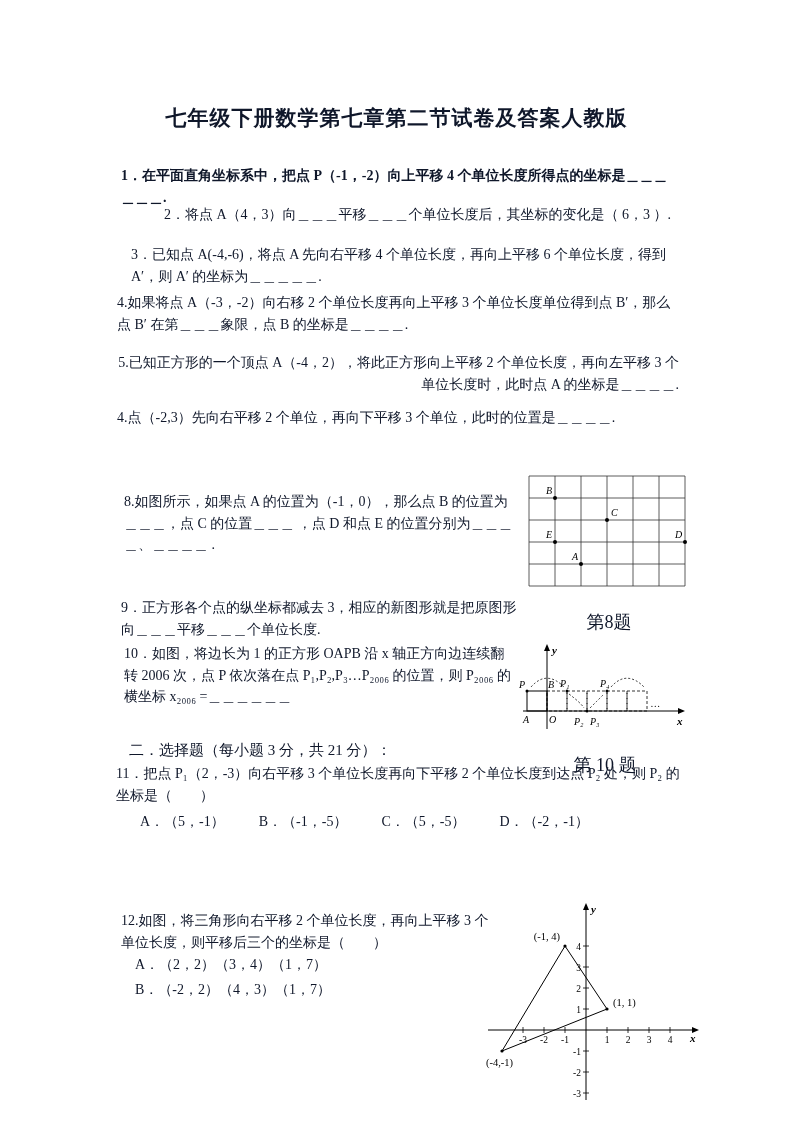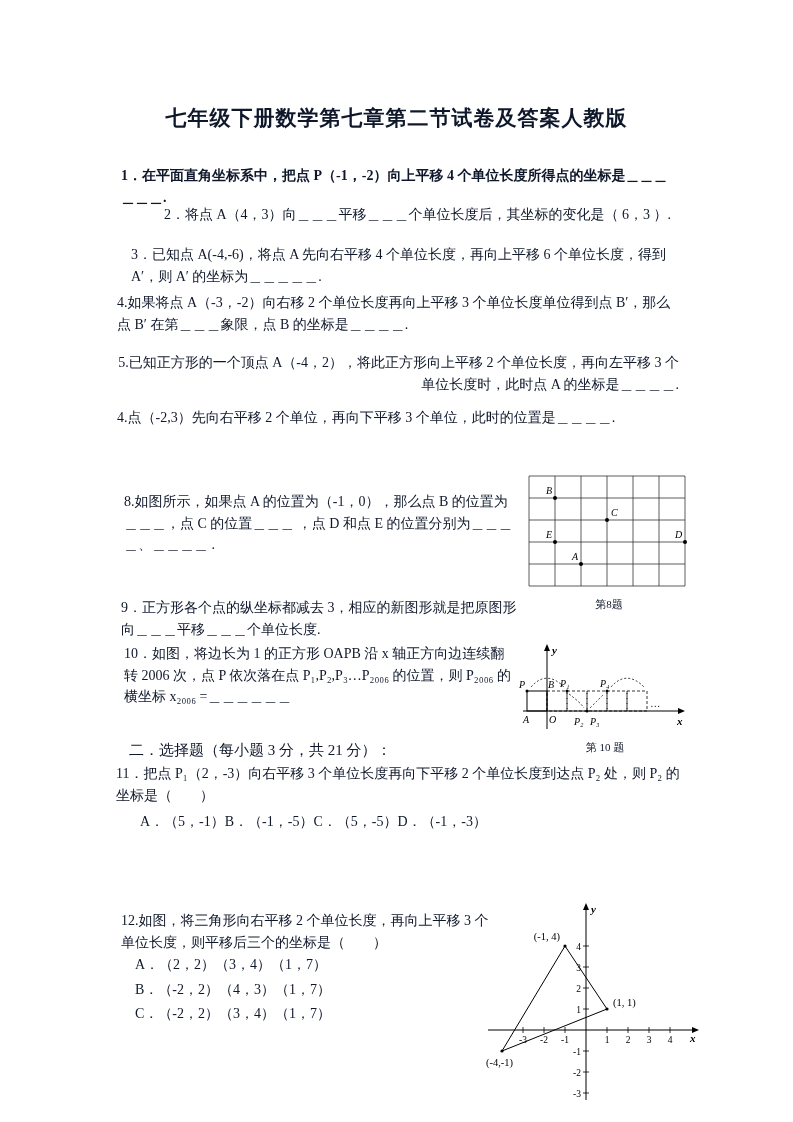--- a/index.html
+++ b/index.html
@@ -10,24 +10,24 @@
     color:#0f172a;
     font-family:"Liberation Serif","DejaVu Serif",serif;
     overflow:hidden;
   }
   .abs{position:absolute;}
   .title{
     font-size:21px;font-weight:700;text-align:center;letter-spacing:1px;
   }
   .heading{font-size:15px;}
   .q{font-size:14px;line-height:1.55;}
-  .opts-row{display:flex;font-size:14px;}
+  .opts-row{display:flex;gap:34px;font-size:14px;}
   .opt-line{font-size:14px;line-height:1.75;padding-left:14px;}
   .fig{position:absolute;}
-  .fig-caption{font-size:11px;text-align:center;margin-top:7px;}
+  .fig-caption{font-size:18px;text-align:center;margin-top:20px;}
   svg{display:block;}
   svg text{
     font-family:"Liberation Serif","DejaVu Serif",serif;
     fill:#000;
   }
   .pt-label{font-size:10px;font-style:italic;}
   .axis-label{font-size:11px;font-style:italic;font-weight:bold;}
   .tick-label{font-size:9.5px;}
   .vx-label{font-size:10.5px;}
 </style>
@@ -59,28 +59,27 @@
   <div class="abs q" style="top:643px;left:124px;width:392px;">10．如图，将边长为 1 的正方形 OAPB 沿 x 轴正方向边连续翻转 2006 次，点 P 依次落在点 P₁,P₂,P₃…P₂₀₀₆ 的位置，则 P₂₀₀₆ 的横坐标 x₂₀₀₆ =＿＿＿＿＿＿</div>
 
   <div class="abs heading" style="top:741px;left:129px;">二．选择题（每小题 3 分，共 21 分）：</div>
 
   <div class="abs q" style="top:763px;left:116px;width:566px;">11．把点 P₁（2，-3）向右平移 3 个单位长度再向下平移 2 个单位长度到达点 P₂ 处，则 P₂ 的坐标是（　　）</div>
 
   <div class="abs opts-row" style="top:813px;left:140px;">
     <span>A．（5，-1）</span>
     <span>B．（-1，-5）</span>
     <span>C．（5，-5）</span>
-    <span>D．（-1，-3）</span>
+    <span>D．（-2，-1）</span>
   </div>
 
   <div class="abs" style="top:910px;left:121px;width:368px;">
     <div class="q">12.如图，将三角形向右平移 2 个单位长度，再向上平移 3 个单位长度，则平移后三个的坐标是（　　）</div>
     <div class="opt-line">A．（2，2）（3，4）（1，7）</div>
     <div class="opt-line">B．（-2，2）（4，3）（1，7）</div>
-    <div class="opt-line">C．（-2，2）（3，4）（1，7）</div>
   </div>
 
   <div class="fig" style="left:528px;top:474px;width:162px;">
     <svg width="162" height="116" viewBox="0 0 162 116">
       <g stroke="#333" stroke-width="0.8">
         <line x1="1" y1="2" x2="1" y2="112"></line>
         <line x1="27" y1="2" x2="27" y2="112"></line>
         <line x1="53" y1="2" x2="53" y2="112"></line>
         <line x1="79" y1="2" x2="79" y2="112"></line>
         <line x1="105" y1="2" x2="105" y2="112"></line>

